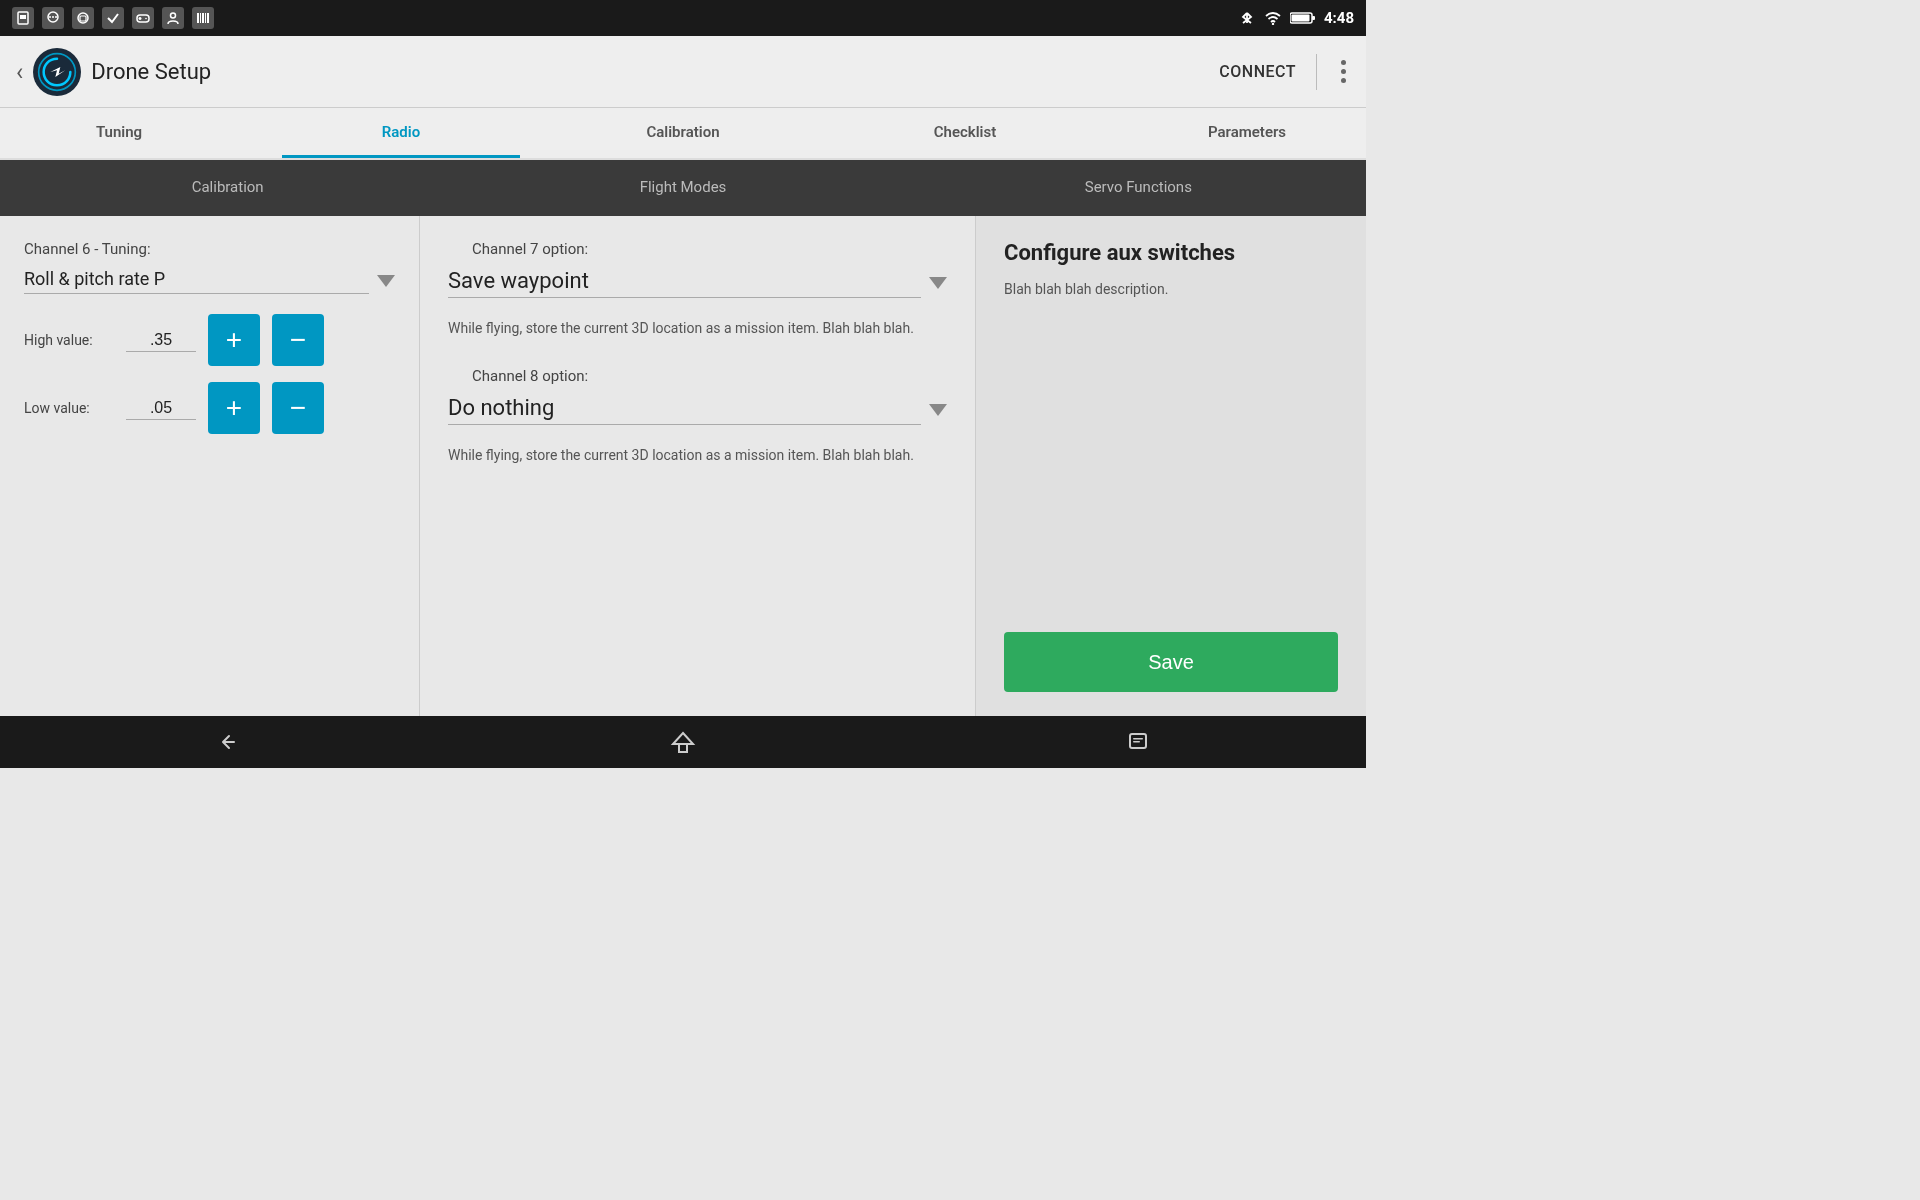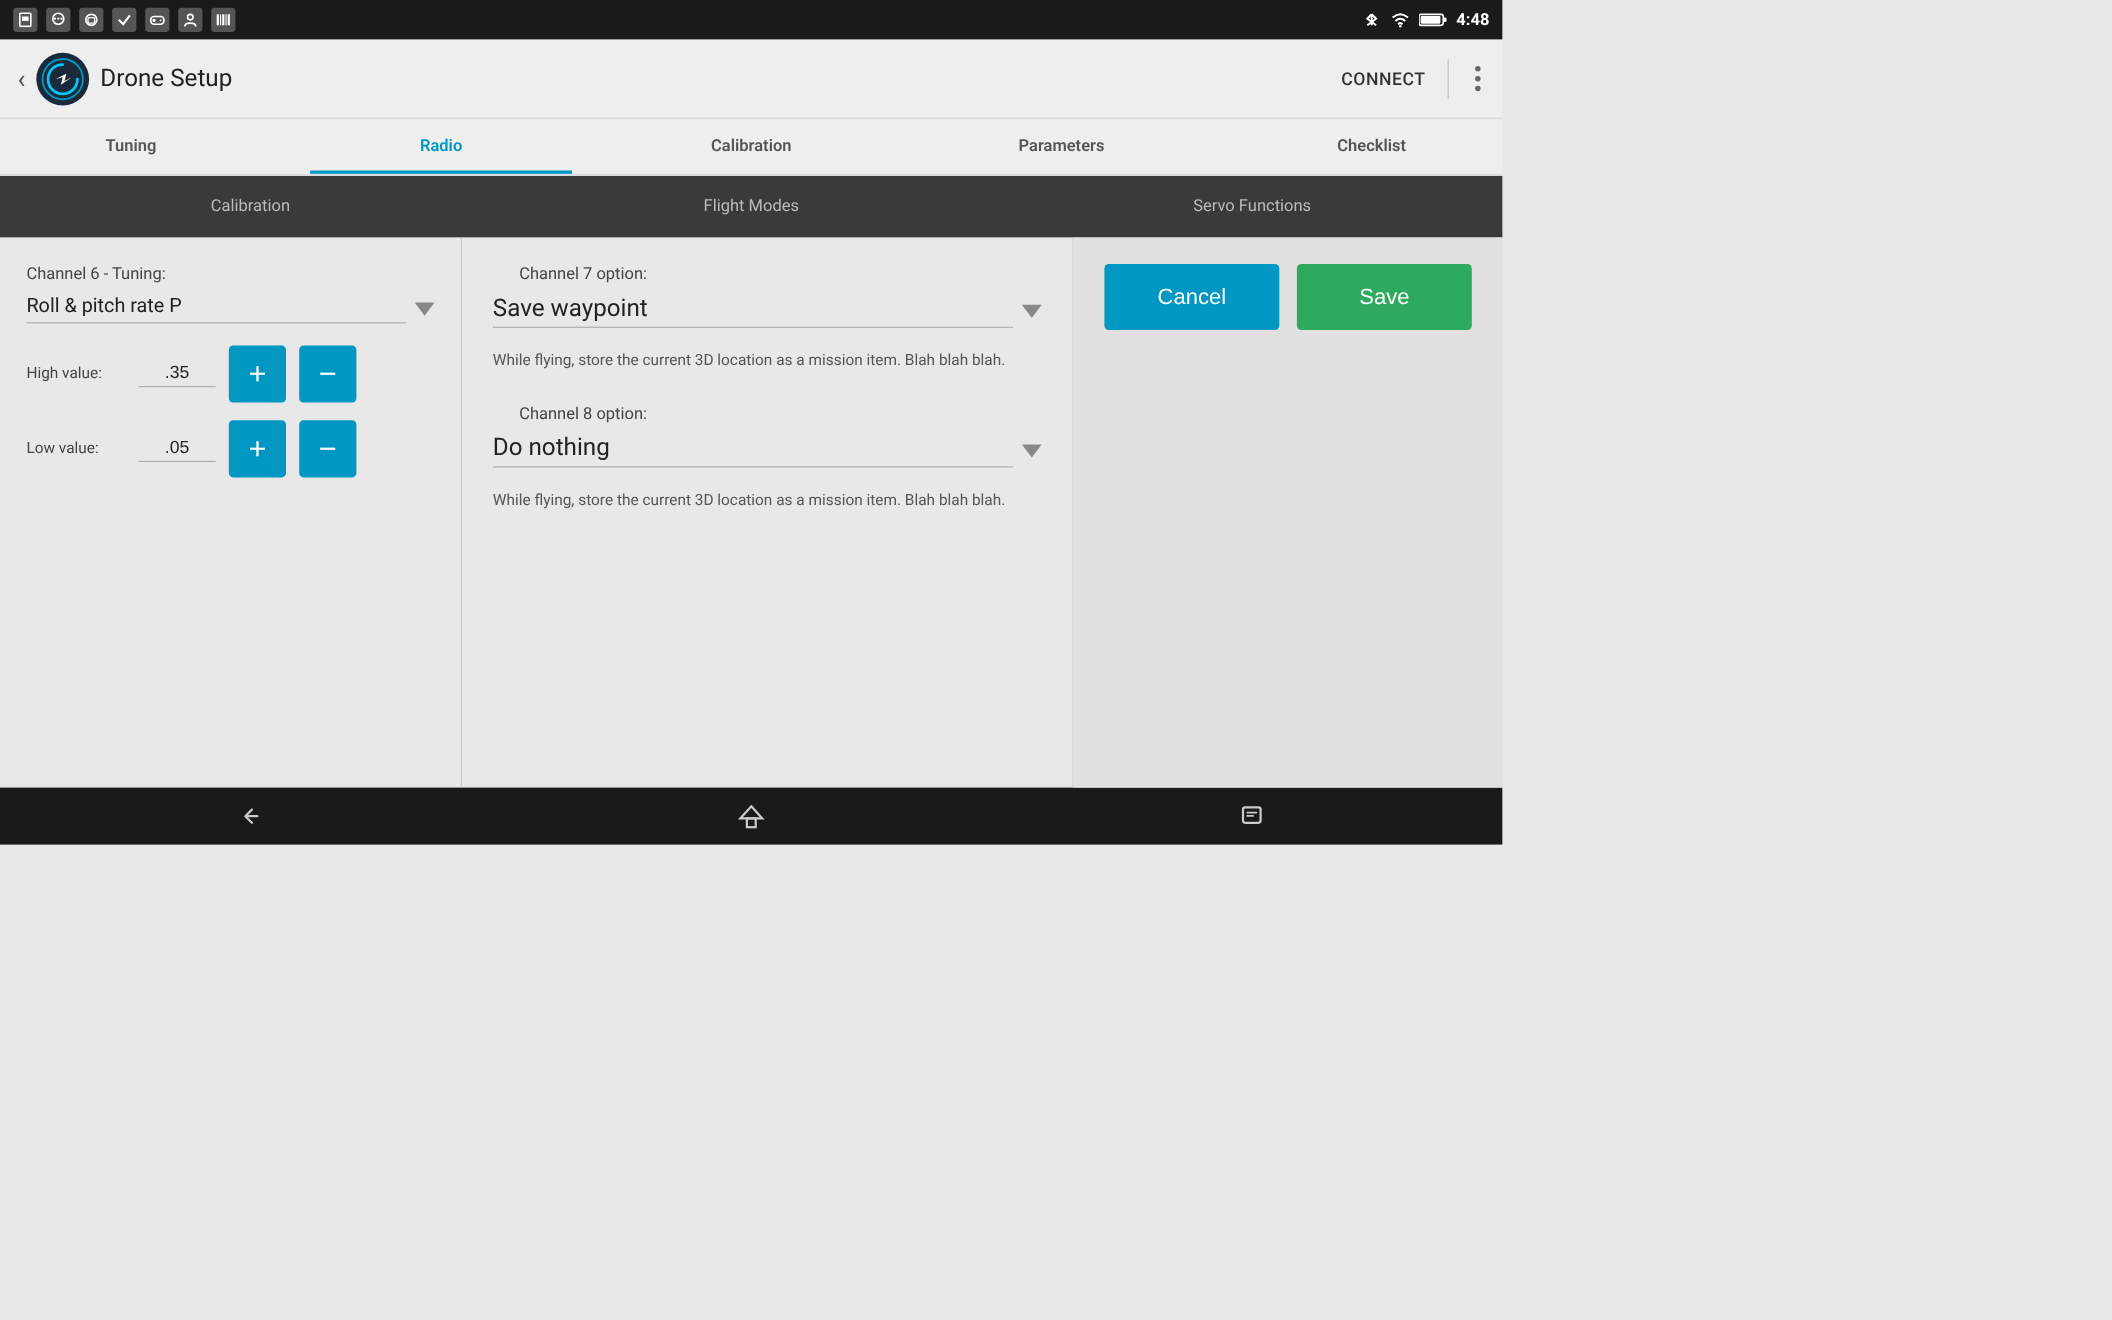--- a/index.html
+++ b/index.html
@@ -441,24 +441,24 @@
   <div class="main-tab">
     <span>Tuning</span>
   </div>
   <div class="main-tab active">
     <span>Radio</span>
   </div>
   <div class="main-tab">
     <span>Calibration</span>
   </div>
   <div class="main-tab">
+    <span>Checklist</span>
+  </div>
+  <div class="main-tab">
     <span>Parameters</span>
-  </div>
-  <div class="main-tab">
-    <span>Checklist</span>
   </div>
 </div>
 
 <div id="sub-tabs">
   <div class="sub-tab">
     <span>Calibration</span>
   </div>
   <div class="sub-tab">
     <span>Flight Modes</span>
   </div>
@@ -499,22 +499,25 @@
 
     <div class="ch-option-label">Channel 8 option:</div>
     <div class="dropdown-row">
       <span class="ch-option-value">Do nothing</span>
       <div class="dropdown-arrow"></div>
     </div>
     <div class="ch-description">While flying, store the current 3D location as a mission item. Blah blah blah.</div>
   </div>
 
   <div class="right-panel">
+    <div>
+      <div class="config-title">Configure aux switches</div>
+      <div class="config-desc">Blah blah blah description.</div>
+    </div>
     <div class="right-panel-buttons">
-      <button class="cancel-btn">Cancel</button>
       <button class="save-btn">Save</button>
     </div>
   </div>
 
 </div>
 
 <div id="bottom-nav">
   <div class="nav-btn">
     <svg width="28" height="28" viewBox="0 0 28 28" fill="none">
       <polyline points="20,14 10,14" stroke="#ccc" stroke-width="2" stroke-linecap="round"></polyline>

